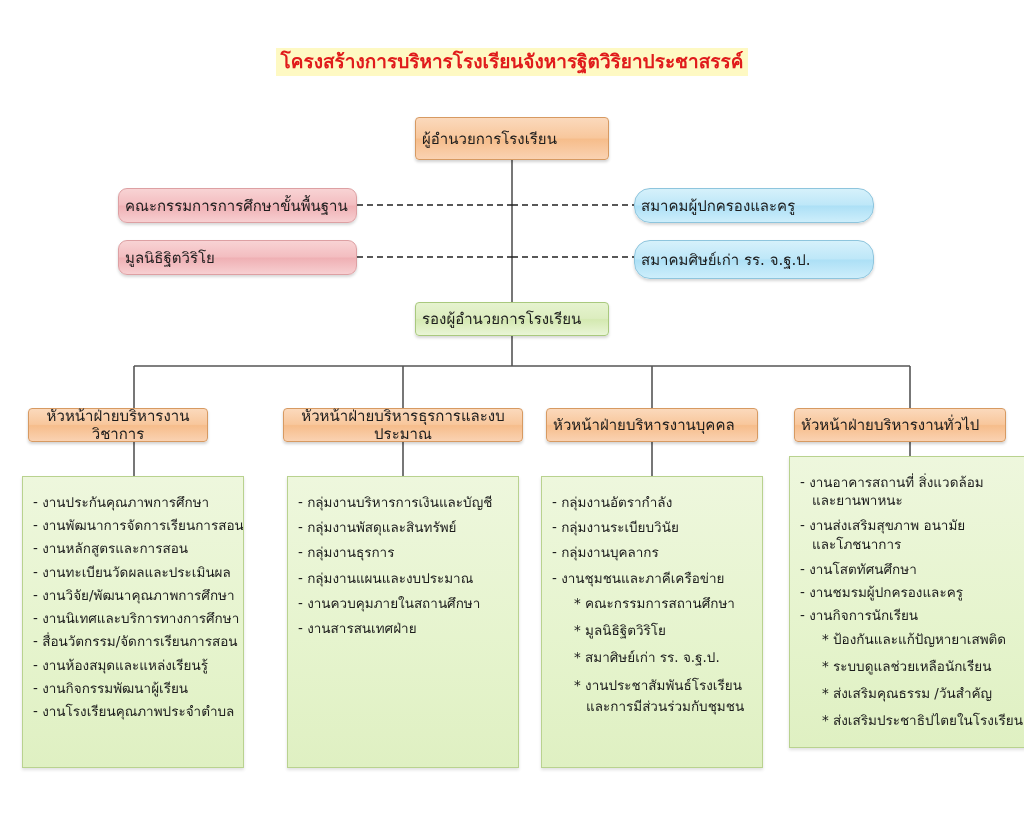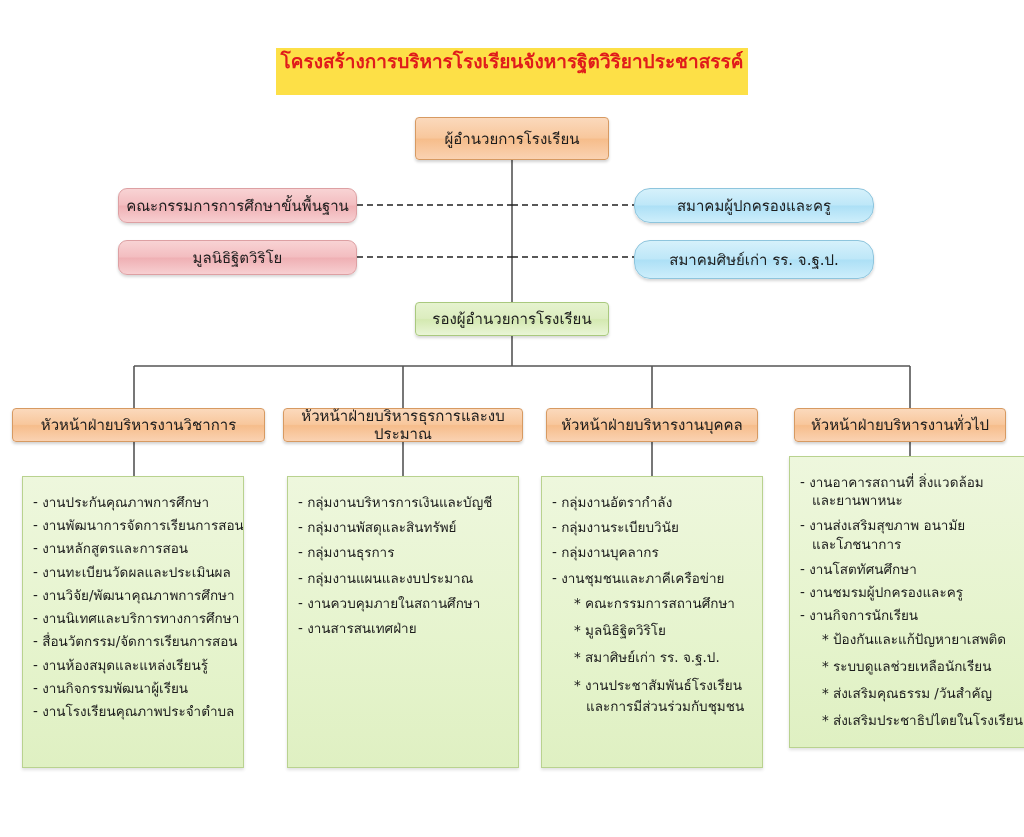--- a/index.html
+++ b/index.html
@@ -36,37 +36,37 @@
   
   .title-wrap {
     position: absolute;
     left: 0;
     top: 48px;
     width: 1024px;
     text-align: center;
   }
   .title-text {
     display: inline-block;
-    background: #fde047;
+    background: #fef9c3;
     color: #e01b1b;
     font-size: 19px;
     font-weight: bold;
     line-height: 1.35;
-    padding: 1px 5px 20px 5px;
+    padding: 1px 5px 1px 5px;
     letter-spacing: 0px;
     white-space: nowrap;
   }
 
   
   .node {
     position: absolute;
     box-sizing: border-box;
     display: flex;
     align-items: center;
-    justify-content: center;
+    justify-content: flex-start;
     text-align: center;
     font-size: 15px;
     color: #1d1d1d;
     line-height: 1.2;
     border-radius: 4px;
     padding: 2px 6px;
   }
 
   .node.orange {
     background: linear-gradient(to bottom, #fbd9bc 0%, #f8c79c 48%, #f6bd8b 52%, #fad2b2 100%);
@@ -183,21 +183,21 @@
     <span>สมาคมผู้ปกครองและครู</span>
   </div>
   <div class="node blue" style="left:634px; top:240px; width:240px; height:39px;">
     <span>สมาคมศิษย์เก่า รร. จ.ฐ.ป.</span>
   </div>
 
   <div class="node green" style="left:415px; top:302px; width:194px; height:34px;">
     <span>รองผู้อำนวยการโรงเรียน</span>
   </div>
 
-  <div class="node orange" style="left:12px; top:408px; width:253px; height:34px;">
+  <div class="node orange" style="left:28px; top:408px; width:180px; height:34px;">
     <span>หัวหน้าฝ่ายบริหารงานวิชาการ</span>
   </div>
   <div class="node orange" style="left:283px; top:408px; width:240px; height:34px;">
     <span>หัวหน้าฝ่ายบริหารธุรการและงบประมาณ</span>
   </div>
   <div class="node orange" style="left:546px; top:408px; width:212px; height:34px;">
     <span>หัวหน้าฝ่ายบริหารงานบุคคล</span>
   </div>
   <div class="node orange" style="left:794px; top:408px; width:212px; height:34px;">
     <span>หัวหน้าฝ่ายบริหารงานทั่วไป</span>

